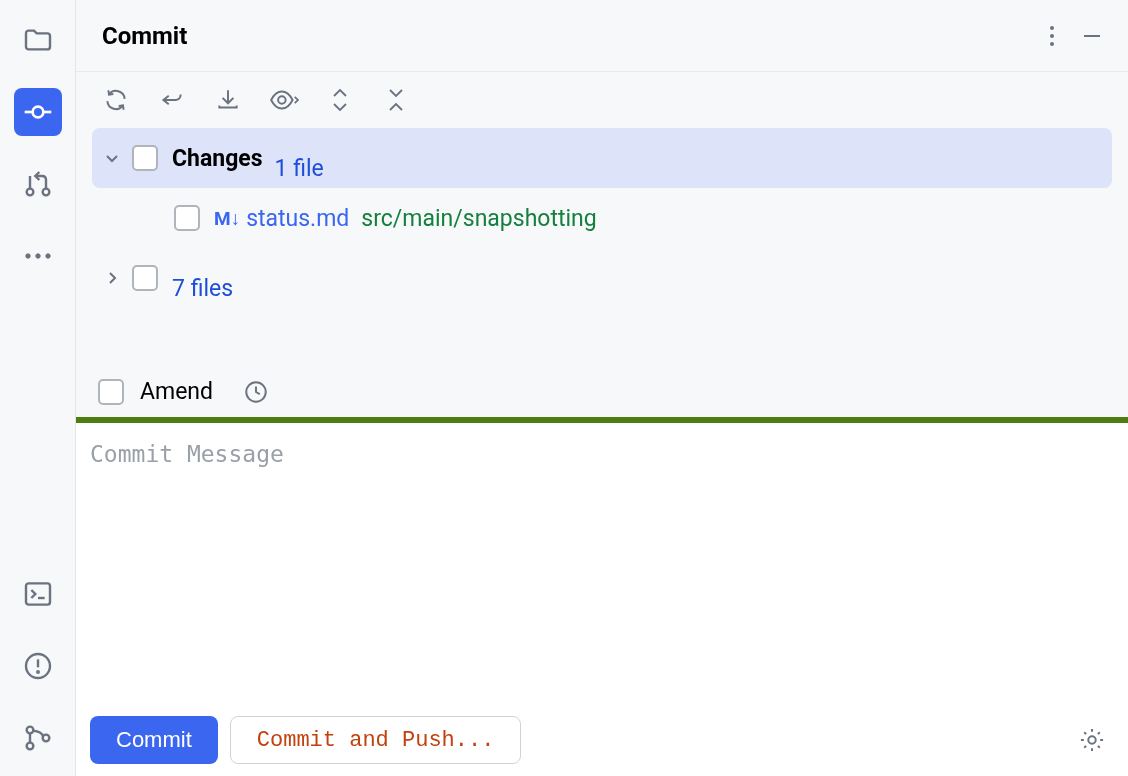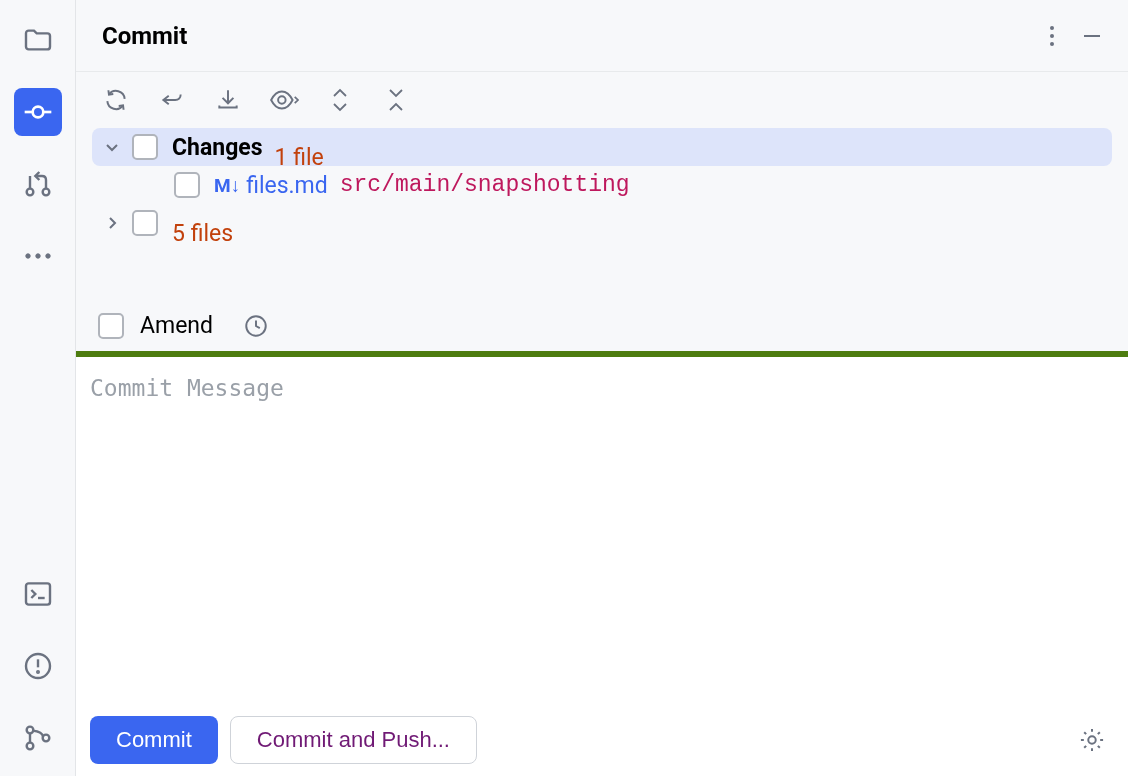--- a/index.html
+++ b/index.html
@@ -87,21 +87,21 @@
       align-items: center;
       justify-content: center;
       cursor: pointer;
     }
     
     
     .tree {
       padding: 0 16px;
     }
     .tree-row {
-      height: 38px;
+      height: 60px;
       display: flex;
       align-items: center;
       border-radius: 8px;
       padding-left: 8px;
       font-size: 23px;
     }
     .tree-row.selected {
       background: #dde4fa;
     }
     .tree-chevron {
@@ -121,39 +121,38 @@
       background: #fff;
       margin-right: 14px;
       cursor: pointer;
       flex-shrink: 0;
     }
     .tree-label-bold {
       font-weight: 700;
       margin-right: 12px;
     }
     .tree-count {
-      color: #c2410c;
+      color: #1d4ed8;
       margin-top: 20px;
     }
     .tree-row.file {
       padding-left: 82px;
     }
     .file-icon {
       font-weight: 700;
       color: #3a66f0;
       font-size: 19px;
       margin-right: 6px;
     }
     .file-name {
       color: #3a66f0;
       margin-right: 12px;
     }
     .file-path {
-      color: #be185d;
-      font-family: Liberation Mono, monospace;
+      color: #15803d;
     }
     .tree-row.unversioned {
       padding-left: 8px;
     }
     
     
     .amend-row {
       display: flex;
       align-items: center;
       padding: 16px 0 12px 22px;
@@ -209,22 +208,23 @@
       display: flex;
       align-items: center;
     }
     .btn-primary {
       background: #3a66f0;
       color: #fff;
       border: none;
     }
     .btn-secondary {
       background: #fff;
-      color: #701a75;
+      color: #c2410c;
       border: 1.5px solid #cfd3d9;
+      font-family: Liberation Mono, monospace;
     }
     .footer-spacer { flex: 1; }
     .gear {
       width: 36px;
       height: 36px;
       display: flex;
       align-items: center;
       justify-content: center;
       cursor: pointer;
     }
@@ -355,31 +355,31 @@
             <path d="M3 6 L8 11 L13 6"></path>
           </svg>
       </div>
       <div class="tree-checkbox"></div>
       <span class="tree-label-bold">Changes</span>
       <span class="tree-count">1 file</span>
     </div>
     <div class="tree-row file">
       <div class="tree-checkbox"></div>
       <span class="file-icon">M↓</span>
-      <span class="file-name">files.md</span>
+      <span class="file-name">status.md</span>
       <span class="file-path">src/main/snapshotting</span>
     </div>
     <div class="tree-row unversioned">
       <div class="tree-chevron">
         <svg width="16" height="16" viewBox="0 0 16 16" fill="none" stroke="#6b7280" stroke-width="2">
             <path d="M6 3 L11 8 L6 13"></path>
           </svg>
       </div>
       <div class="tree-checkbox"></div>
-      <span class="tree-count">5 files</span>
+      <span class="tree-count">7 files</span>
     </div>
   </div>
 
   <div style="height:54px;"></div>
 
   <div class="amend-row">
     <div class="tree-checkbox" style="margin-right:16px;"></div>
     <span class="amend-label">Amend</span>
     <div class="history-icon">
       <svg width="26" height="26" viewBox="0 0 24 24" fill="none" stroke="#6b7280" stroke-width="1.8">

